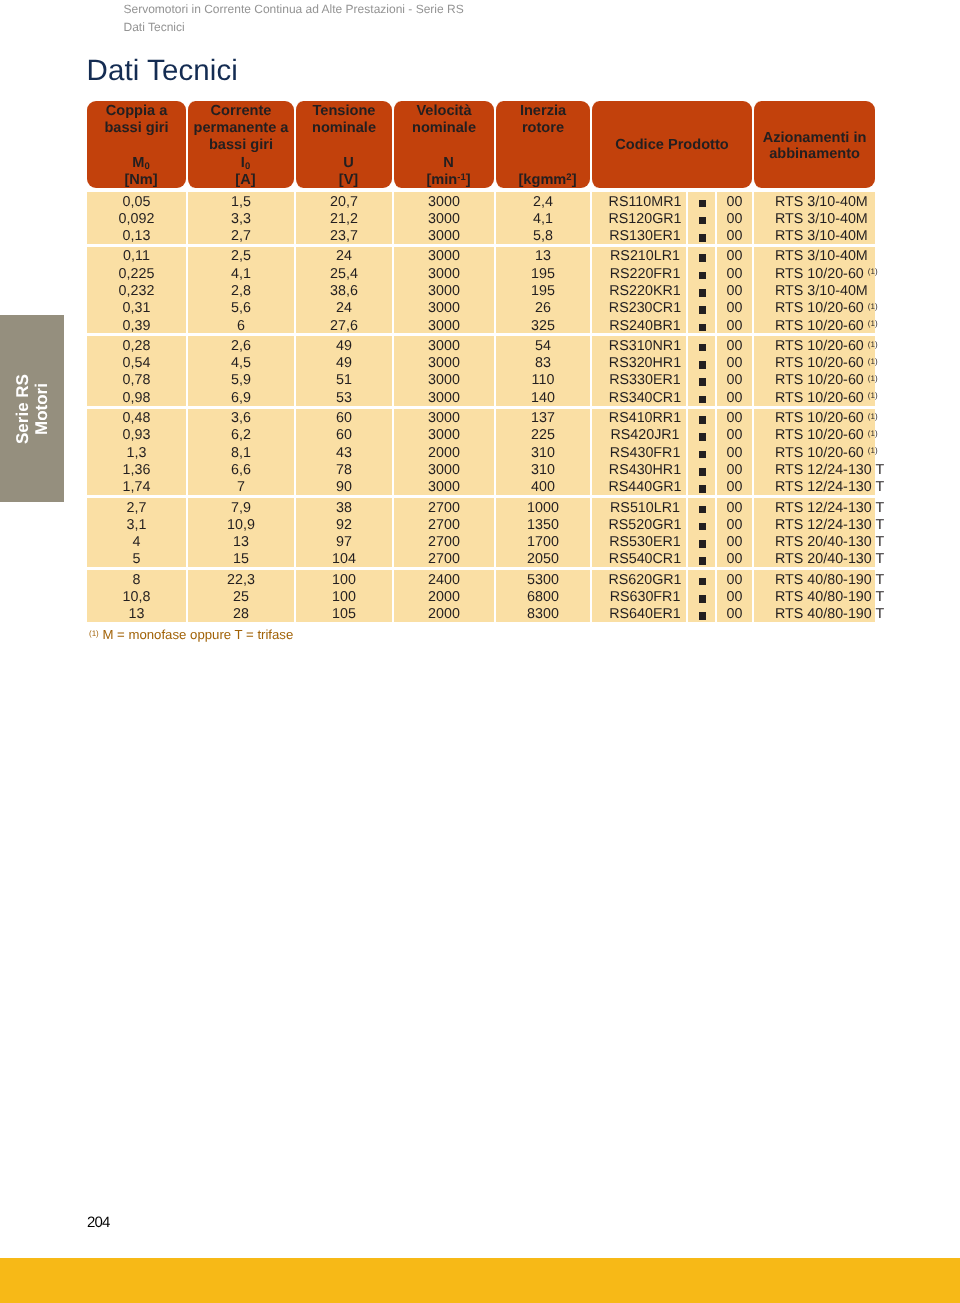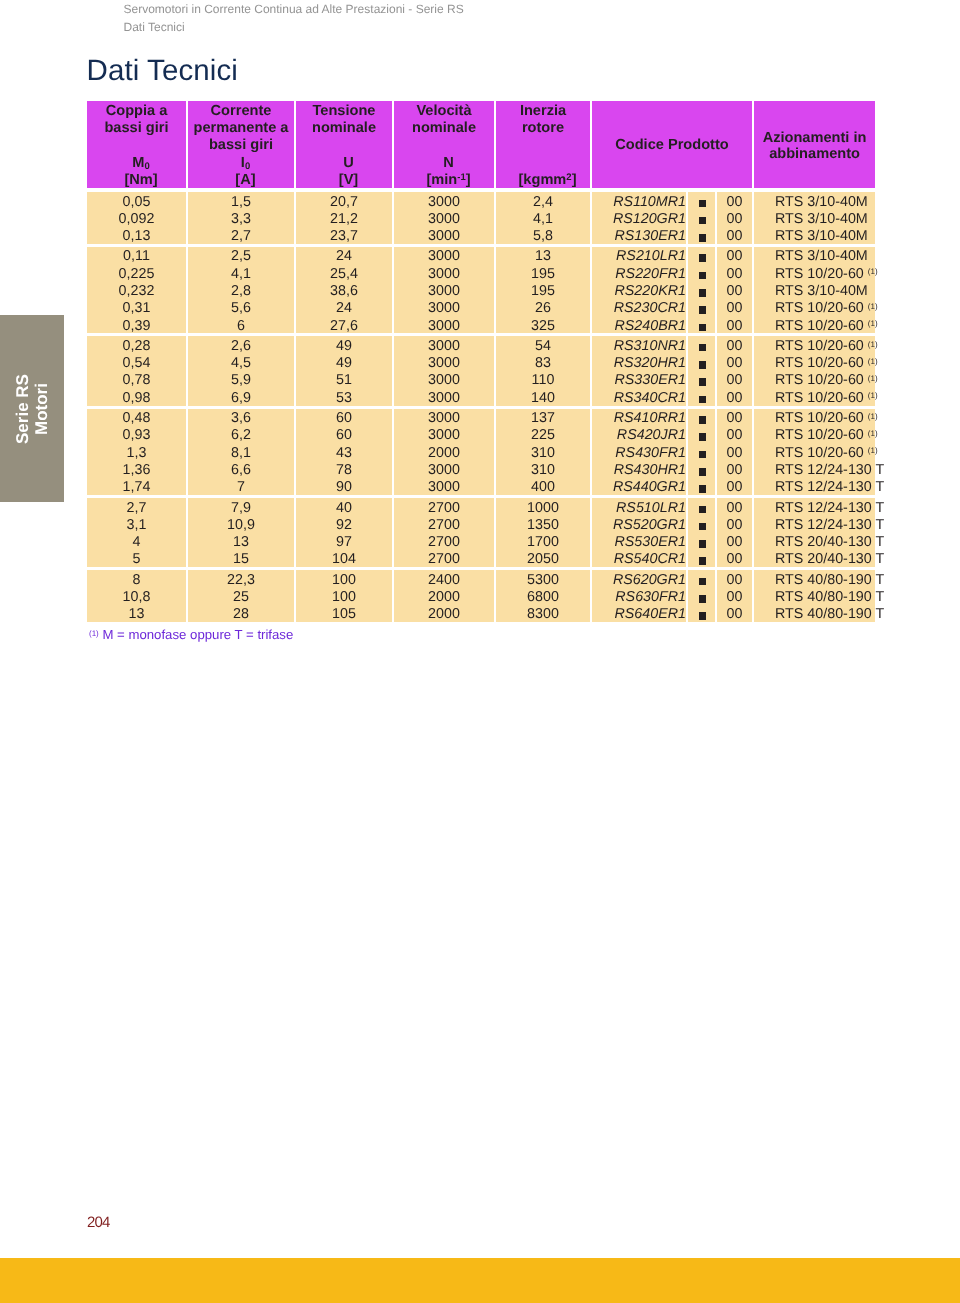--- a/index.html
+++ b/index.html
@@ -21,59 +21,59 @@
 
   
   .side-tab{position:absolute;left:0px;top:315px;width:64px;height:187px;background:#958f7e;}
   .side-tab .lbl{position:absolute;left:50%;top:50%;
        transform:translate(-50%,-50%) rotate(-90deg);
        white-space:nowrap;color:#ffffff;font-size:17px;font-weight:bold;
        line-height:19.2px;text-align:center;
        display:flex;flex-direction:column-reverse;}
 
   
-  .pageno{position:absolute;left:87px;top:1215px;color:#7f1d1d;font-size:15px;line-height:15px;letter-spacing:-0.9px;}
+  .pageno{position:absolute;left:87px;top:1215px;color:#000000;font-size:15px;line-height:15px;letter-spacing:-0.9px;}
 
   
   .tbl{position:absolute;left:87px;top:101px;
        border-collapse:separate;border-spacing:0;color:#231f20;
        table-layout:fixed;width:788px;}
   .tbl th, .tbl td{padding:0;margin:0;}
 
   
-  .hdr th{background:#d946ef;color:#231f20;font-size:14.6px;font-weight:bold;
+  .hdr th{background:#c2410c;color:#231f20;font-size:14.6px;font-weight:bold;
        line-height:16.8px;text-align:center;vertical-align:top;
-       border-left:2.3px solid #ffffff;height:87px;box-sizing:border-box;}
+       border-left:2.3px solid #ffffff;height:87px;box-sizing:border-box;border-radius:9px;}
   .hdr th:first-child{border-left:0;}
   .hdr-inner{position:relative;height:87px;}
   .hdr-inner .top{position:absolute;left:0;right:0;top:2px;}
   .hdr-inner .bot{position:absolute;left:9px;right:0;bottom:-1px;}
   .hdr-inner.mid .top{top:50%;transform:translateY(-46%);}
 
   
   .tbl td{background:#fadfa4;font-size:14.3px;line-height:17.3px;height:17.3px;
        border-left:2.3px solid #ffffff;text-align:center;white-space:nowrap;
        vertical-align:middle;box-sizing:border-box;}
   .tbl td > span.cv{display:block;position:relative;top:1.5px;}
   .tbl td:first-child{border-left:0;}
   .tbl tr.gs td{border-top:3.0px solid #ffffff;}
   .tbl tr.first td{border-top:4.3px solid #ffffff;}
   .tbl tr.last td{border-bottom:0;}
-  .tbl td.code{text-align:right;padding-left:12px;font-style:italic;}
+  .tbl td.code{text-align:center;padding-left:12px;}
   .tbl td.drive{text-align:left;padding-left:21px;}
   .sqbox{display:inline-block;width:7.6px;height:7.6px;background:#231f20;position:relative;top:1.6px;left:1px;}
   .sup{font-size:8px;position:relative;top:-3.3px;line-height:0;}
   .subn{font-size:9.5px;position:relative;top:2px;line-height:0;}
   .supn{font-size:9.5px;position:relative;top:-4.5px;line-height:0;}
 
   
   .footer-band{position:absolute;left:0;top:1258px;width:960px;height:45px;background:#f7b917;}
 
   
-  .footnote{position:absolute;left:89px;top:627px;color:#6d28d9;font-size:13.2px;line-height:16px;}
+  .footnote{position:absolute;left:89px;top:627px;color:#a16207;font-size:13.2px;line-height:16px;}
   .footnote .mk{font-size:8px;position:relative;top:-3.5px;line-height:0;}
 </style>
 </head>
 <body>
 
 <div class="running-head">
   <div>Servomotori in Corrente Continua ad Alte Prestazioni - Serie RS</div>
   <div>Dati Tecnici</div>
 </div>
 
@@ -672,21 +672,21 @@
         </td>
       </tr>
       <tr class="gs">
         <td>
           <span class="cv">2,7</span>
         </td>
         <td>
           <span class="cv">7,9</span>
         </td>
         <td>
-          <span class="cv">40</span>
+          <span class="cv">38</span>
         </td>
         <td>
           <span class="cv">2700</span>
         </td>
         <td>
           <span class="cv">1000</span>
         </td>
         <td class="code">
           <span class="cv">RS510LR1</span>
         </td>

